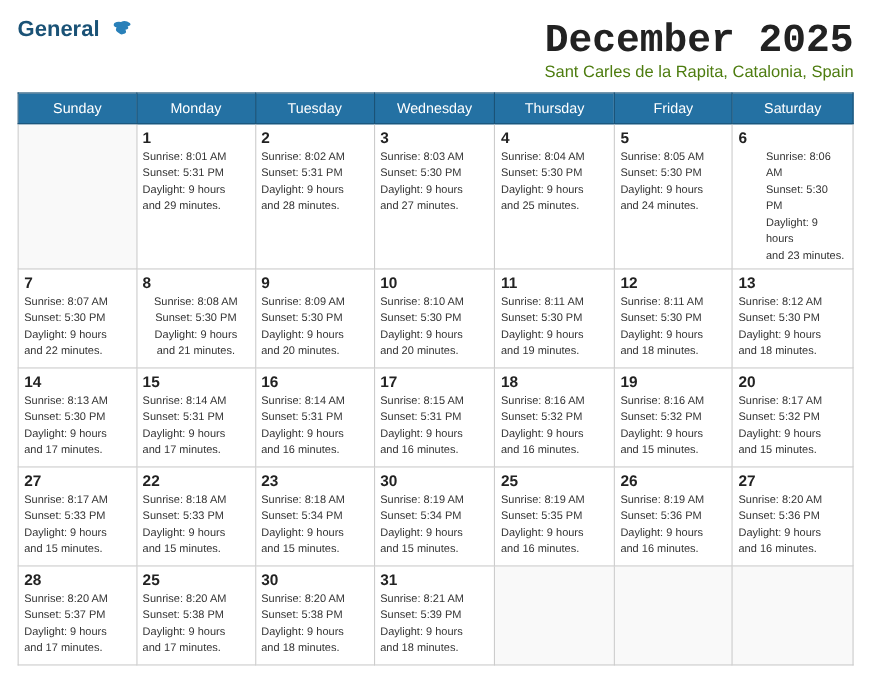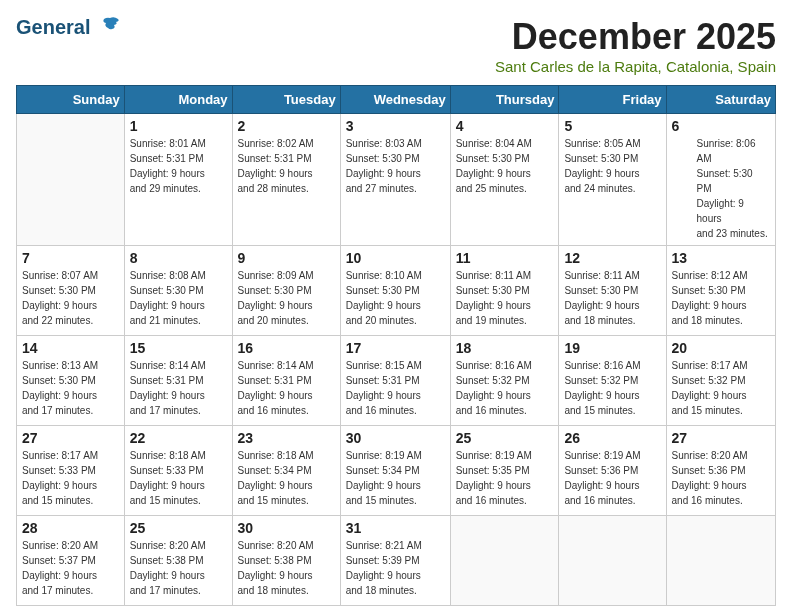--- a/index.html
+++ b/index.html
@@ -24,37 +24,38 @@
       color: #1a5276;
       line-height: 1.1;
     }
     .title-area {
       text-align: right;
     }
     .month-title {
       font-size: 36px;
       font-weight: bold;
       color: #222;
+      font-family: Liberation Mono, monospace;
     }
     .subtitle {
       font-size: 15px;
       color: #4d7c0f;
     }
     table {
       width: 100%;
       border-collapse: collapse;
       font-size: 11px;
     }
     thead tr th {
       background: #2471a3;
       color: #fff;
       padding: 6px 4px;
-      text-align: right;
+      text-align: center;
       font-size: 13px;
-      font-weight: bold;
+      font-weight: normal;
       border: 1px solid #1a5276;
     }
     tbody tr td {
       border: 1px solid #ccc;
       vertical-align: top;
       padding: 4px 5px;
       width: 113px;
       min-height: 80px;
       height: 90px;
     }
@@ -72,21 +73,21 @@
       font-size: 10px;
       color: #333;
       line-height: 1.5;
     }
   </style>
 </head>
 <body>
 
 <div class="header-area">
   <div class="logo">
-    <div style="display:flex;gap:10px;">
+    <div style="display:flex;align-items:center;gap:10px;">
       <span style="color:#1a5276;font-size:20px;font-weight:bold;">General</span>
       <svg width="22" height="18" viewBox="0 0 22 18">
         <path d="M10 2 Q14 0 18 3 Q20 5 16 6 Q18 8 14 9 Q16 12 12 13 Q10 14 8 12 Q4 10 6 7 Q2 6 4 3 Q7 1 10 2Z" fill="#2980b9"></path>
       </svg>
     </div>
   </div>
   <div class="title-area">
     <div class="month-title">December 2025</div>
     <div class="subtitle">Sant Carles de la Rapita, Catalonia, Spain</div>
   </div>
@@ -153,21 +154,21 @@
       <tr>
         <td>
           <span class="day-num">7</span>
           <div class="day-info" style="white-space: pre-line;">Sunrise: 8:07 AM
 Sunset: 5:30 PM
 Daylight: 9 hours
 and 22 minutes.</div>
         </td>
         <td>
           <span class="day-num">8</span>
-          <div class="day-info" style="white-space: pre-line;">Sunrise: 8:08 AM
+          <div class="day-info" style="white-space: pre-line; text-align: center;">Sunrise: 8:08 AM
 Sunset: 5:30 PM
 Daylight: 9 hours
 and 21 minutes.</div>
         </td>
         <td>
           <span class="day-num">9</span>
           <div class="day-info" style="white-space: pre-line;">Sunrise: 8:09 AM
 Sunset: 5:30 PM
 Daylight: 9 hours
 and 20 minutes.</div>

